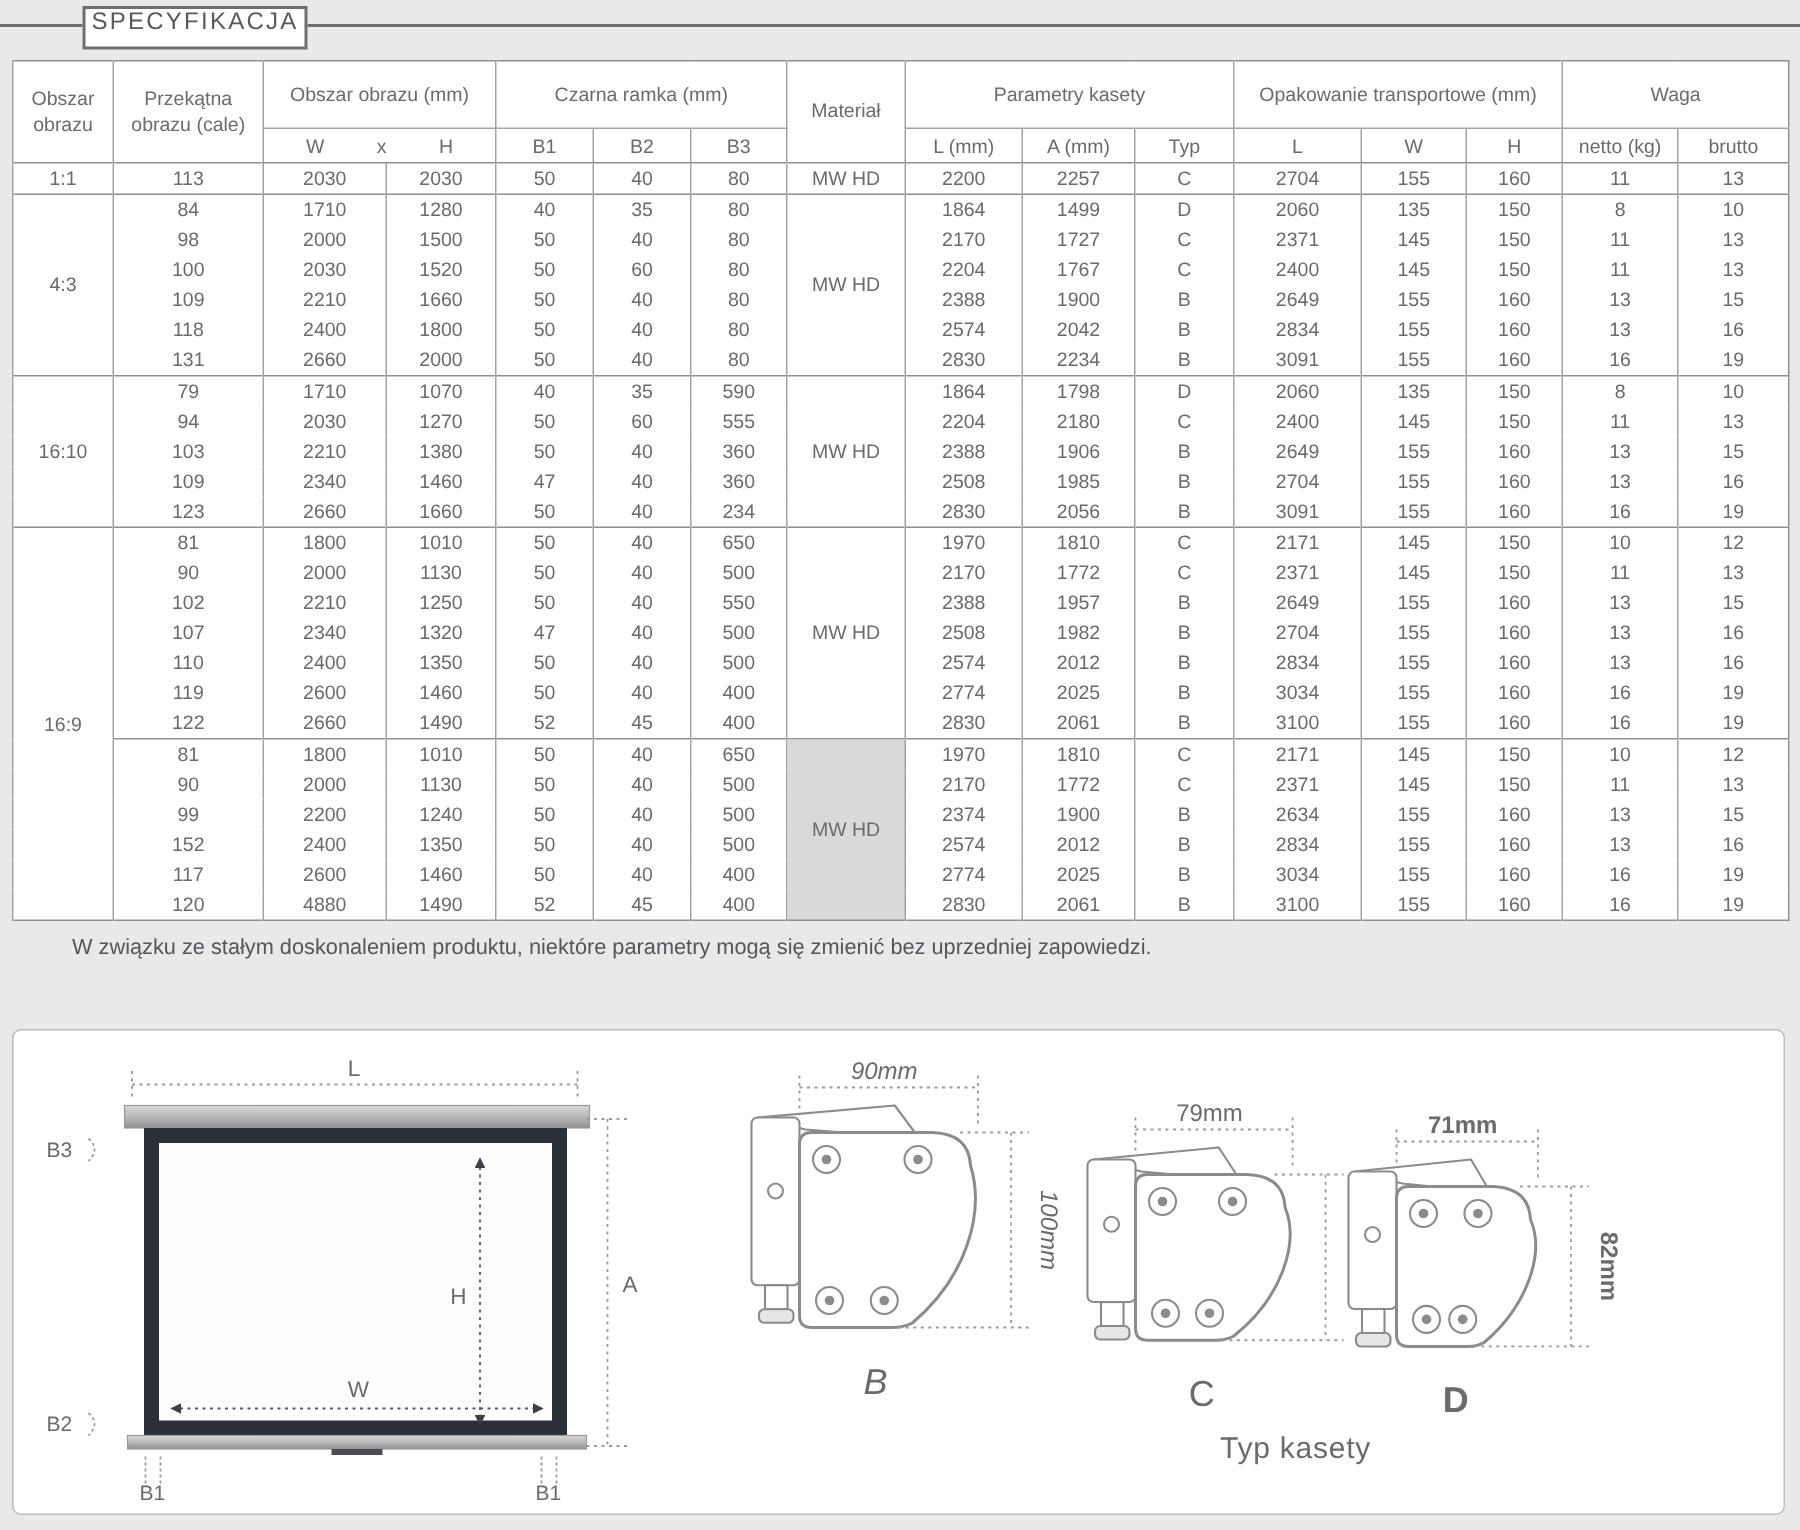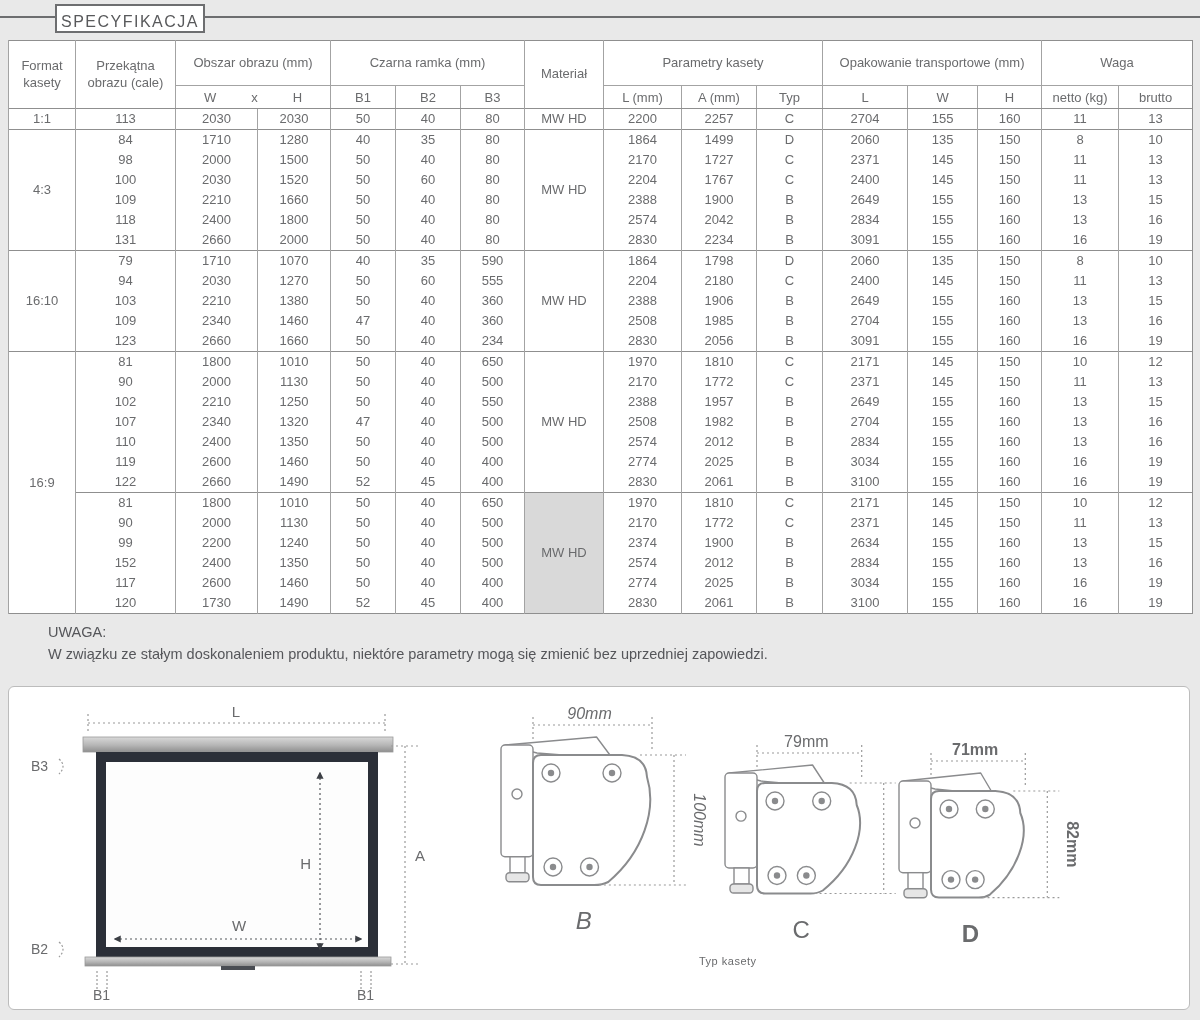--- a/index.html
+++ b/index.html
@@ -7,21 +7,21 @@
     width:1200px;height:1020px;position:relative;
     background:#e9e9e9;
     font-family:"Liberation Sans", sans-serif;
     color:#5f6062;
   }
   
   .title-rule{position:absolute;top:16px;left:0;width:1200px;height:2px;background:#6d6e70;}
   .title-box{
     position:absolute;top:4px;left:55px;width:146px;height:25px;
     background:#fff;border:2px solid #6d6e70;
-    display:flex;align-items:flex-end;justify-content:center;
+    display:flex;align-items:flex-start;justify-content:center;
     font-size:16px;letter-spacing:1.5px;color:#58595b;
   }
   
   table.spec{
     position:absolute;top:40px;left:8px;width:1184px;
     border-collapse:collapse;table-layout:fixed;background:#fff;
     font-size:13px;color:#6a6b6d;
     border:1px solid #8f8f8f;
   }
   table.spec th, table.spec td{
@@ -37,22 +37,22 @@
   .wxh{display:flex;justify-content:space-between;padding:0 28px;}
   
   .note{position:absolute;left:48px;top:622px;font-size:14.5px;color:#55565a;line-height:1.5;}
   
   .panel{
     position:absolute;left:8px;top:686px;width:1180px;height:322px;
     background:#fff;border:1px solid #bcbcbc;border-radius:6px;
   }
   .panel .abs{position:absolute;}
   .caption{
-    position:absolute;left:690px;top:268px;width:215px;text-align:left;
-    font-size:11px;color:#6a6b6d;letter-spacing:0.5px;
+    position:absolute;left:690px;top:268px;width:215px;text-align:right;
+    font-size:20px;color:#6a6b6d;letter-spacing:0.5px;
   }
   svg text{font-family:"Liberation Sans", sans-serif;}
 </style>
 </head>
 <body>
 
 <div class="title-rule"></div>
 <div class="title-box">
   <span>SPECYFIKACJA</span>
 </div>
@@ -71,21 +71,21 @@
       <col style="width:75px">
       <col style="width:66px">
       <col style="width:85px">
     <col style="width:70px">
       <col style="width:64px">
       <col style="width:77px">
       <col style="width:74px">
   </colgroup>
   <thead>
     <tr class="mainhead">
-      <th rowspan="2" class="nol">Format kasety</th>
+      <th rowspan="2" class="nol">Obszar obrazu</th>
       <th rowspan="2">Przekątna obrazu (cale)</th>
       <th colspan="2">Obszar obrazu (mm)</th>
       <th colspan="3">Czarna ramka (mm)</th>
       <th rowspan="2">Materiał</th>
       <th colspan="3">Parametry kasety</th>
       <th colspan="3">Opakowanie transportowe (mm)</th>
       <th colspan="2">Waga</th>
     </tr>
     <tr class="subhead">
       <th colspan="2">
@@ -497,39 +497,38 @@
         <td>2025</td>
         <td>B</td>
         <td>3034</td>
         <td>155</td>
         <td>160</td>
         <td>16</td>
         <td>19</td>
       </tr>
       <tr>
         <td>120</td>
-        <td>1730</td>
+        <td>4880</td>
         <td class="nol">1490</td>
         <td>52</td>
         <td>45</td>
         <td>400</td>
         <td>2830</td>
         <td>2061</td>
         <td>B</td>
         <td>3100</td>
         <td>155</td>
         <td>160</td>
         <td>16</td>
         <td>19</td>
       </tr>
     </tbody>
 </table>
 
 <div class="note">
-  <div>UWAGA:</div>
   <div>W związku ze stałym doskonaleniem produktu, niektóre parametry mogą się zmienić bez uprzedniej zapowiedzi.</div>
 </div>
 
 <div class="panel">
 
   <div class="abs" style="left:14px;top:14px;">
     <svg width="440" height="300" viewBox="0 0 440 300">
       <defs>
         <linearGradient id="barg" x1="0" y1="0" x2="0" y2="1">
           <stop offset="0" stop-color="#d9d9d9"></stop>

